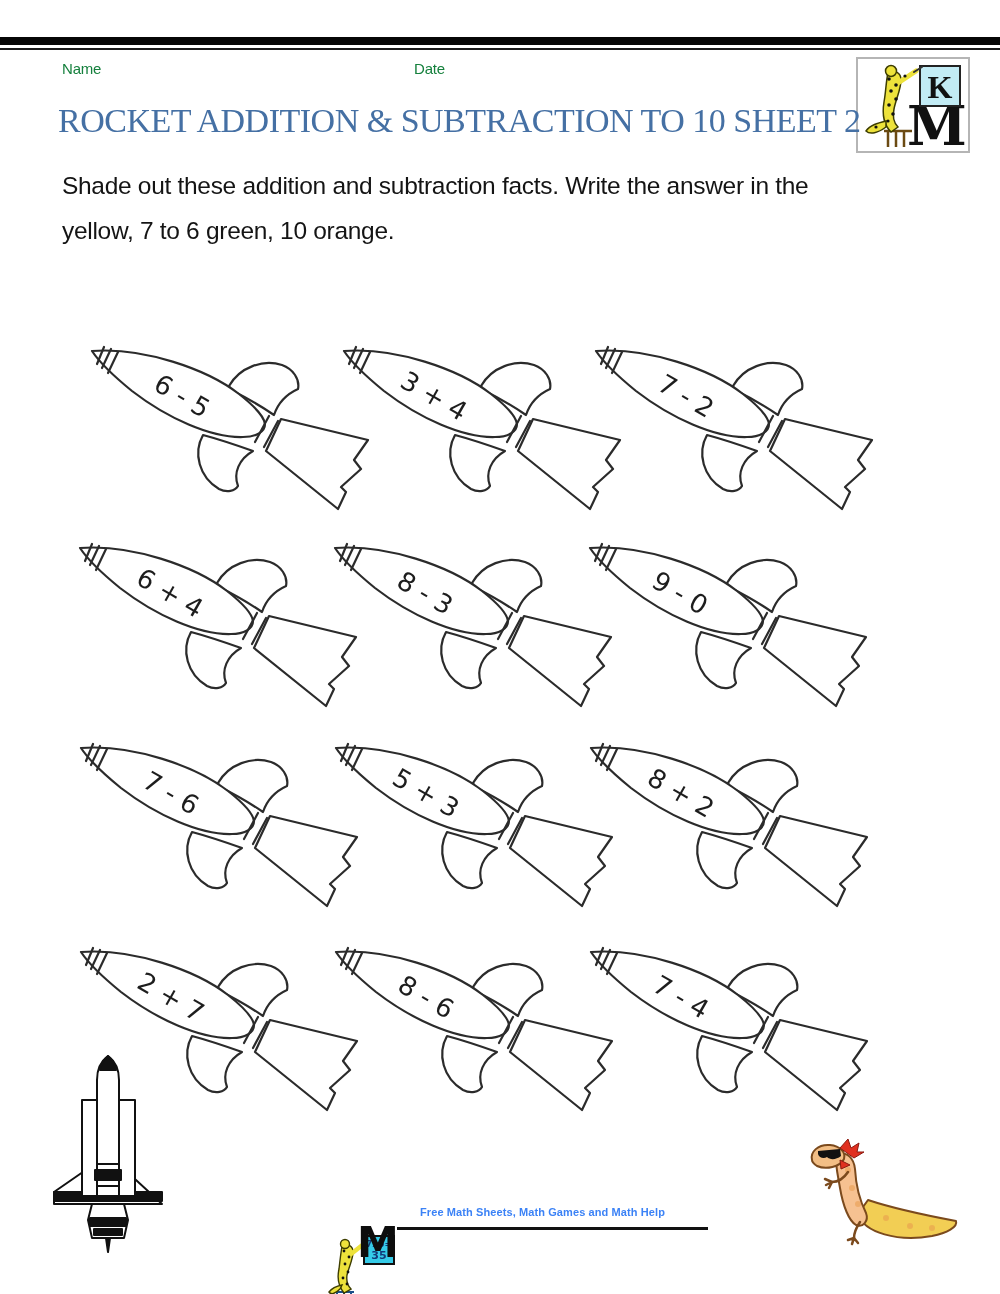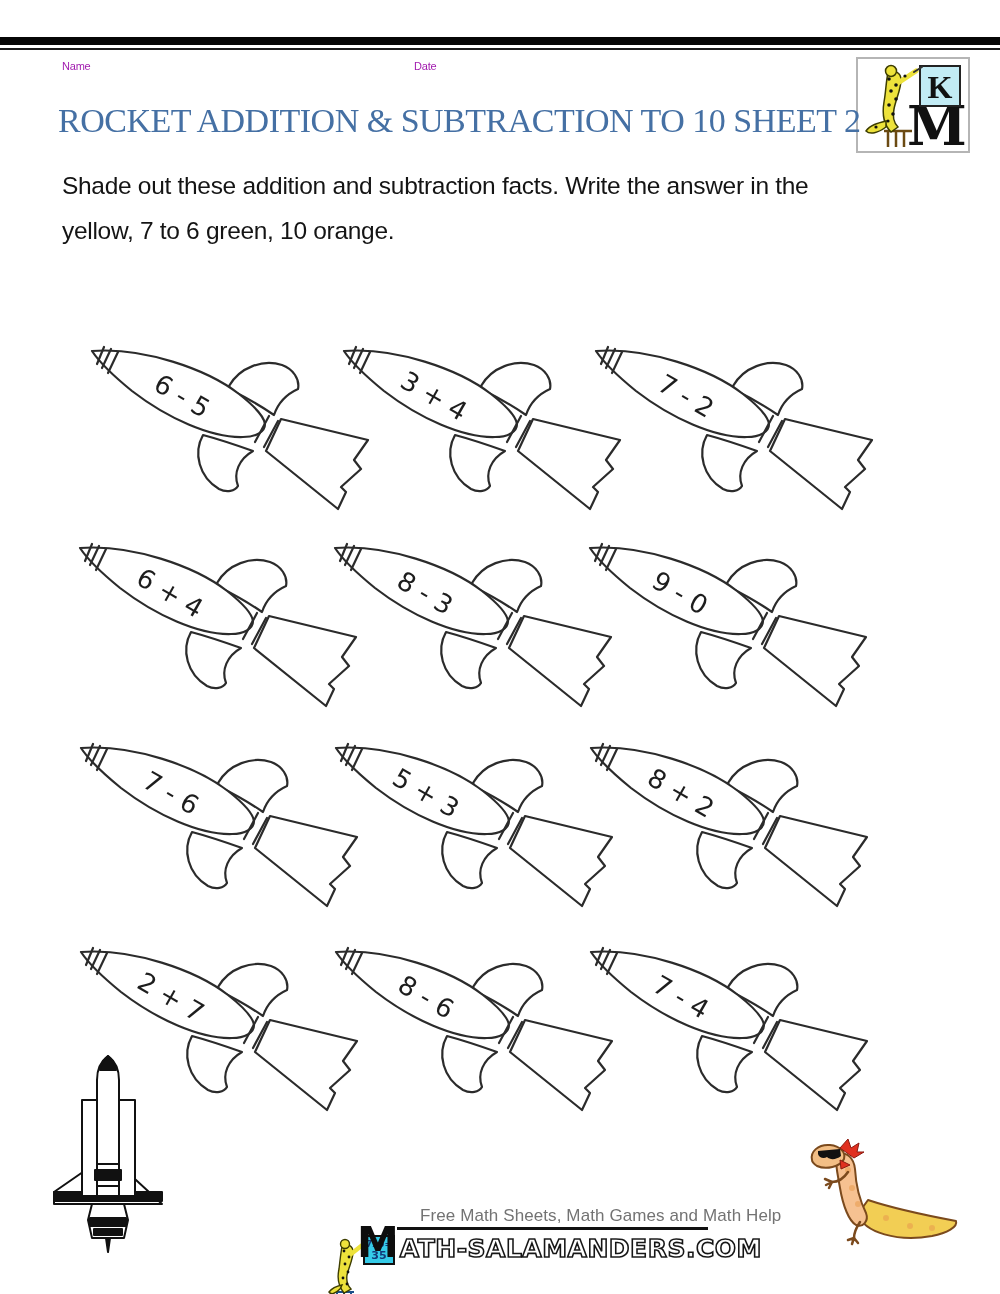--- a/index.html
+++ b/index.html
@@ -5,41 +5,41 @@
   html,body{margin:0;padding:0;background:#ffffff;}
   #page{
     position:relative;width:1000px;height:1294px;background:#ffffff;overflow:hidden;
     font-family:"Liberation Sans",sans-serif;color:#151515;
   }
   .abs{position:absolute;}
   
   #bar-thick{left:0;top:37px;width:1000px;height:8px;background:#060606;}
   #bar-thin{left:0;top:48px;width:1000px;height:2px;background:#1a1a1a;}
   
-  .field-label{font-size:11px;letter-spacing:-0.2px;color:#a21caf;}
+  .field-label{font-size:15px;letter-spacing:-0.2px;color:#15803d;}
   #name-label{left:62px;top:60px;}
   #date-label{left:414px;top:60px;}
   
   #logo-badge{left:856px;top:57px;width:110px;height:92px;background:#fff;border:2px solid #b5b5b5;}
   
   #page-title{
     left:58px;top:102px;width:900px;
     font-family:"Liberation Serif",serif;font-weight:normal;font-size:34px;
     color:#4570A4;letter-spacing:-0.5px;white-space:nowrap;
   }
   
   #instructions{left:62px;top:163px;width:860px;font-size:24.5px;line-height:45px;letter-spacing:-0.3px;color:#141414;}
   #instructions span{display:block;}
   
   .rocket{position:absolute;width:300px;height:185px;}
   .rocket svg{display:block;}
   
   #shuttle{left:48px;top:1052px;width:120px;height:202px;}
   #footer-logo-icon{left:328px;top:1234px;width:72px;height:68px;}
-  #footer-tagline{left:420px;top:1206px;font-size:17px;font-weight:normal;color:#737373;letter-spacing:0.1px;}
+  #footer-tagline{left:420px;top:1206px;font-size:11px;font-weight:bold;color:#3b82f6;letter-spacing:0.1px;}
   #footer-divider{left:397px;top:1227px;width:311px;height:3px;background:#111;}
   #footer-brand{left:357px;top:1222px;display:flex;align-items:baseline;font-family:"DejaVu Sans",sans-serif;}
   #brand-m{font-size:42px;font-weight:900;color:#0d0d0d;line-height:1;letter-spacing:-1px;}
   #brand-rest{
     font-size:25px;font-weight:800;line-height:1;margin-left:2px;letter-spacing:0.5px;
     color:#ffffff;-webkit-text-stroke:1.6px #161616;
   }
   #mascot{left:806px;top:1136px;width:160px;height:112px;}
 </style>
 </head>
@@ -307,21 +307,20 @@
             <circle cx="15" cy="44" r="1.4"></circle>
             <circle cx="19" cy="50" r="1.4"></circle>
         </g>
       </g>
     </svg>
   </div>
   <div class="abs" id="footer-tagline">Free Math Sheets, Math Games and Math Help</div>
   <div class="abs" id="footer-divider"></div>
   <div class="abs" id="footer-brand">
     <span id="brand-m">M</span>
-    <span id="brand-rest">ATH-SALAMANDERS.COM</span>
   </div>
 
   <div class="abs" id="mascot">
     <svg width="160" height="112" viewBox="0 0 160 112">
 
       <path d="M52,78 C58,97 92,106 126,100 C141,97 152,91 150,85 C118,79 86,72 62,64 Z" fill="#F2CE54" stroke="#7B4A1D" stroke-width="2" stroke-linejoin="round"></path>
 
       <path d="M30,18 C42,15 48,23 49,33 C50,51 54,65 60,77 C63,85 57,92 50,89 C43,85 37,70 34,52 C32,40 29,28 30,18 Z" fill="#F6C191" stroke="#7B4A1D" stroke-width="2"></path>
 
       <g fill="#E89B4D" opacity="0.55">

